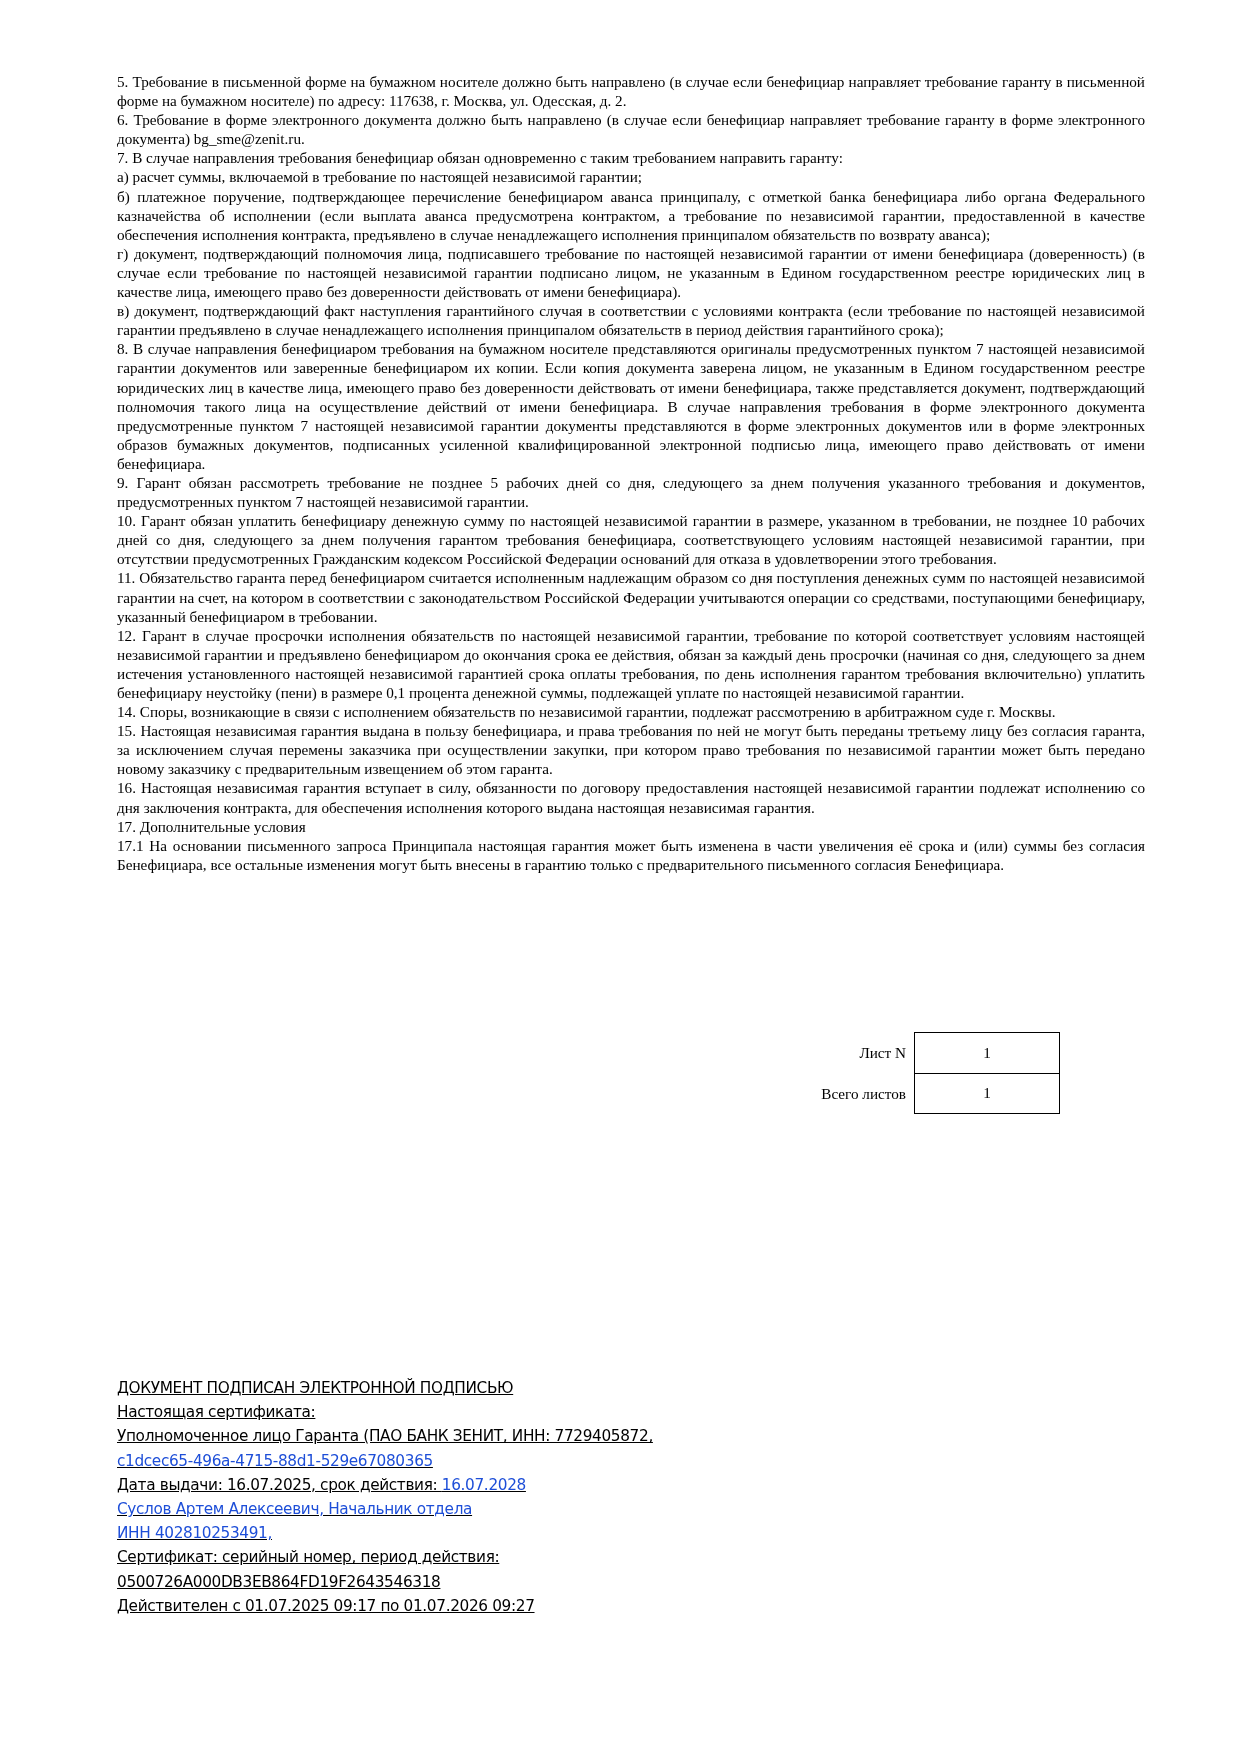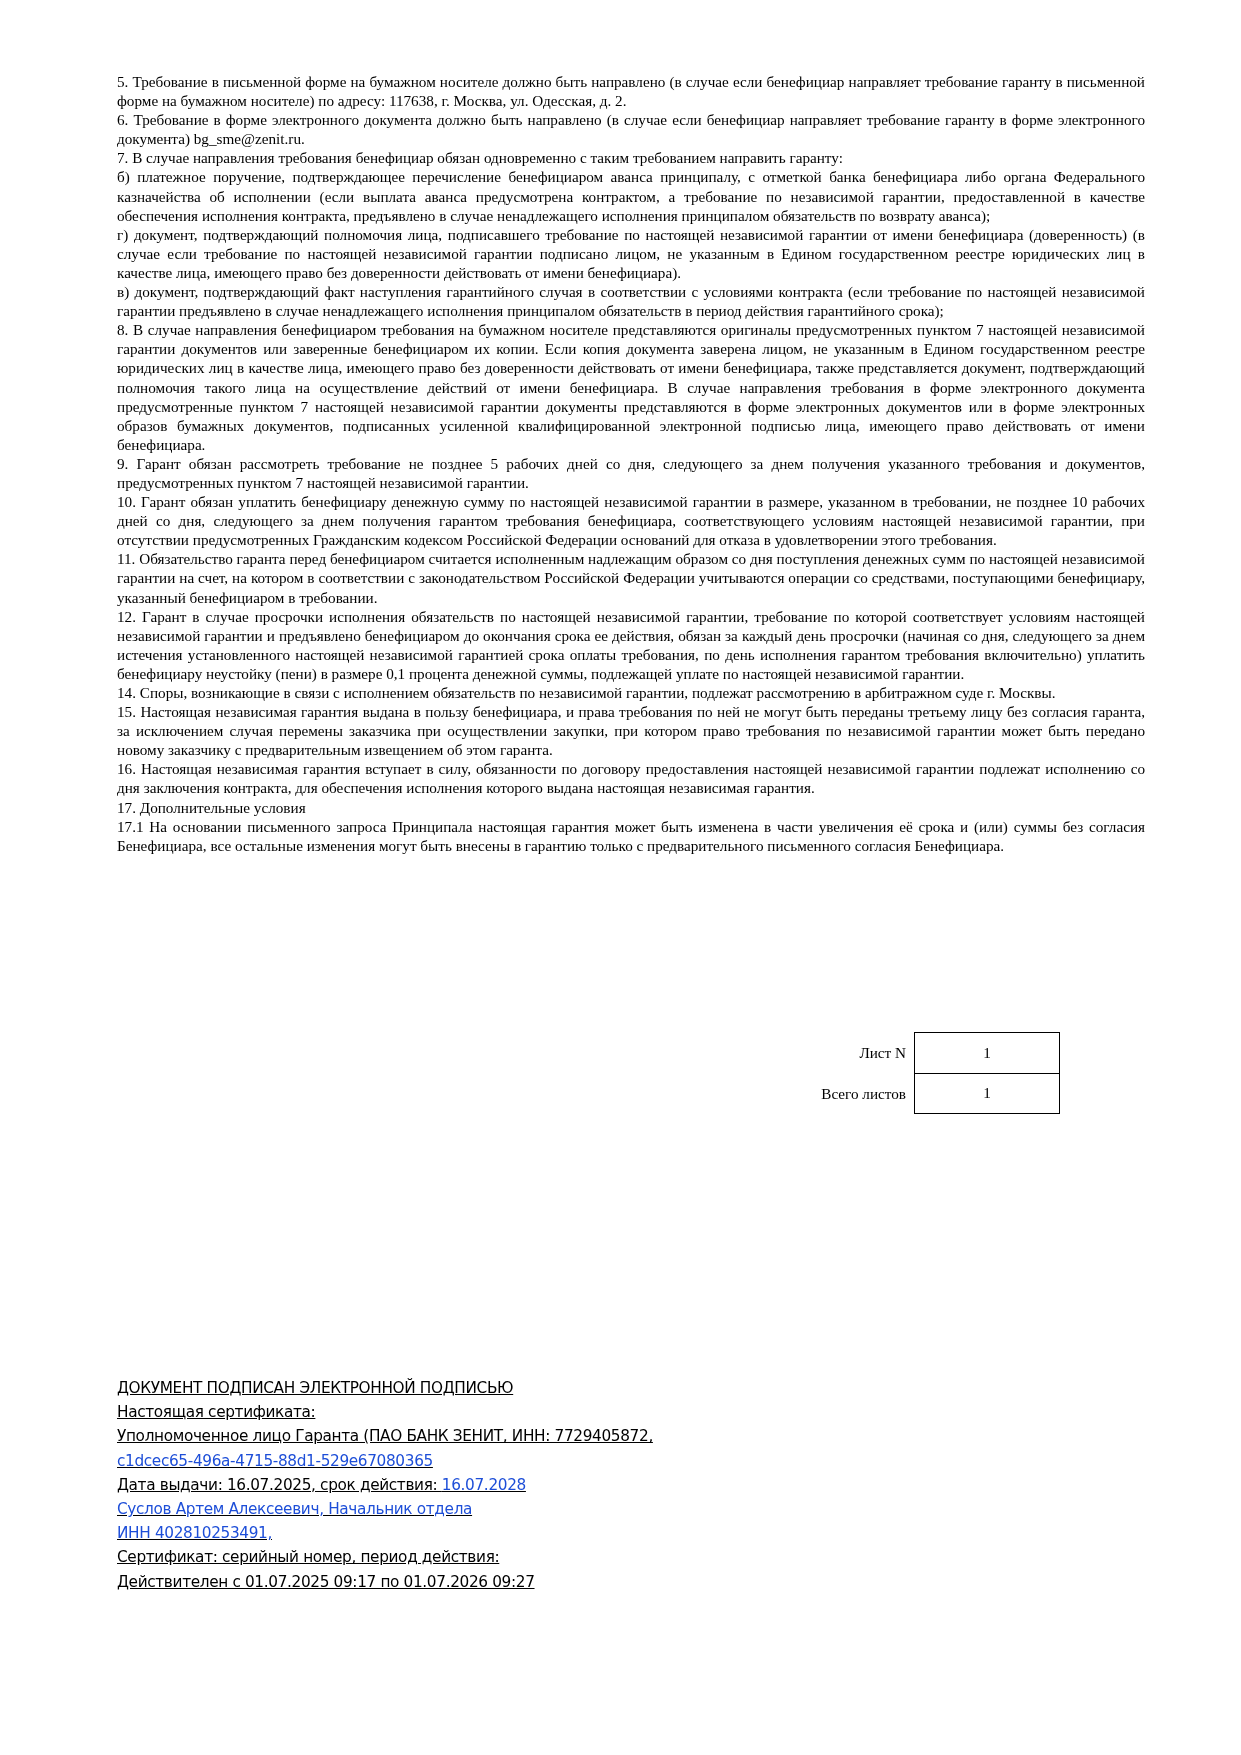--- a/index.html
+++ b/index.html
@@ -31,20 +31,21 @@
 </style>
 </head>
 <body>
 
 <div class="page">
 
   <div class="body-text">
     <p>5. Требование в письменной форме на бумажном носителе должно быть направлено (в случае если бенефициар направляет требование гаранту в письменной форме на бумажном носителе) по адресу: 117638, г. Москва, ул. Одесская, д. 2.</p>
     <p>6. Требование в форме электронного документа должно быть направлено (в случае если бенефициар направляет требование гаранту в  форме электронного документа) bg_sme@zenit.ru.</p>
     <p>7. В случае направления требования бенефициар обязан одновременно с таким требованием направить гаранту:</p>
+    <p>а) расчет суммы, включаемой в требование по настоящей независимой гарантии;</p>
     <p>б) платежное поручение, подтверждающее перечисление бенефициаром аванса принципалу, с отметкой банка бенефициара либо органа Федерального казначейства об исполнении (если выплата аванса предусмотрена контрактом, а требование по независимой гарантии, предоставленной в качестве обеспечения исполнения контракта, предъявлено в случае ненадлежащего исполнения принципалом обязательств по возврату аванса);</p>
     <p>г) документ, подтверждающий полномочия лица, подписавшего требование по настоящей независимой гарантии от имени бенефициара (доверенность) (в случае если требование по настоящей независимой гарантии подписано лицом, не указанным в Едином государственном реестре юридических лиц в качестве лица, имеющего право без доверенности действовать от имени бенефициара).</p>
     <p>в) документ, подтверждающий факт наступления гарантийного случая в соответствии с условиями контракта (если требование по настоящей независимой гарантии предъявлено в случае ненадлежащего исполнения принципалом обязательств в период действия гарантийного срока);</p>
     <p>8. В случае направления бенефициаром требования на бумажном носителе представляются оригиналы предусмотренных пунктом 7 настоящей независимой гарантии документов или заверенные бенефициаром их копии. Если копия документа заверена лицом, не указанным в Едином государственном реестре юридических лиц в качестве лица, имеющего право без доверенности действовать от имени бенефициара, также представляется документ, подтверждающий полномочия такого лица на осуществление действий от имени бенефициара. В случае направления требования в форме электронного документа предусмотренные пунктом 7 настоящей независимой гарантии документы представляются в форме электронных документов или в форме электронных образов бумажных документов, подписанных усиленной квалифицированной электронной подписью лица, имеющего право действовать от имени бенефициара.</p>
     <p>9. Гарант обязан рассмотреть требование не позднее 5 рабочих дней со дня, следующего за днем получения указанного требования и документов, предусмотренных пунктом 7 настоящей независимой гарантии.</p>
     <p>10. Гарант обязан уплатить бенефициару денежную сумму по настоящей независимой гарантии в размере, указанном в требовании, не позднее 10 рабочих дней со дня, следующего за днем получения гарантом требования бенефициара, соответствующего условиям настоящей независимой гарантии, при отсутствии предусмотренных Гражданским кодексом Российской Федерации оснований для отказа в удовлетворении этого требования.</p>
     <p>11. Обязательство гаранта перед бенефициаром считается исполненным надлежащим образом со дня поступления денежных сумм по настоящей независимой гарантии на счет, на котором в соответствии с законодательством Российской Федерации учитываются операции со средствами, поступающими бенефициару, указанный бенефициаром в требовании.</p>
     <p>12. Гарант в случае просрочки исполнения обязательств по настоящей независимой гарантии, требование по которой соответствует условиям настоящей независимой гарантии и предъявлено бенефициаром до окончания срока ее действия, обязан за каждый день просрочки (начиная со дня, следующего за днем истечения установленного настоящей независимой гарантией срока оплаты требования, по день исполнения гарантом требования включительно) уплатить бенефициару неустойку (пени) в размере 0,1 процента денежной суммы, подлежащей уплате по настоящей независимой гарантии.</p>
     <p>14. Споры, возникающие в связи с исполнением обязательств по независимой гарантии, подлежат рассмотрению в арбитражном суде г. Москвы.</p>
     <p>15. Настоящая независимая гарантия выдана в пользу бенефициара, и права требования по ней не могут быть переданы третьему лицу без согласия гаранта, за исключением случая перемены заказчика при осуществлении закупки, при котором право требования по независимой гарантии может быть передано новому заказчику с предварительным извещением об этом гаранта.</p>
@@ -66,16 +67,17 @@
 
   <div class="sig-block">
     <div>ДОКУМЕНТ ПОДПИСАН ЭЛЕКТРОННОЙ ПОДПИСЬЮ</div>
     <div>Настоящая сертификата:</div>
     <div>Уполномоченное лицо Гаранта (ПАО БАНК ЗЕНИТ, ИНН: 7729405872,</div>
     <div class="blue">c1dcec65-496a-4715-88d1-529e67080365</div>
     <div><span>Дата выдачи: 16.07.2025, срок действия: </span><span class="blue">16.07.2028</span></div>
     <div class="blue">Суслов Артем Алексеевич, Начальник отдела</div>
     <div class="blue">ИНН 402810253491,</div>
     <div>Сертификат: серийный номер, период действия:</div>
+    <div>0500726A000DB3EB864FD19F2643546318</div>
     <div>Действителен с 01.07.2025 09:17 по 01.07.2026 09:27</div>
   </div>
 
 </div>
 
 </body></html>

